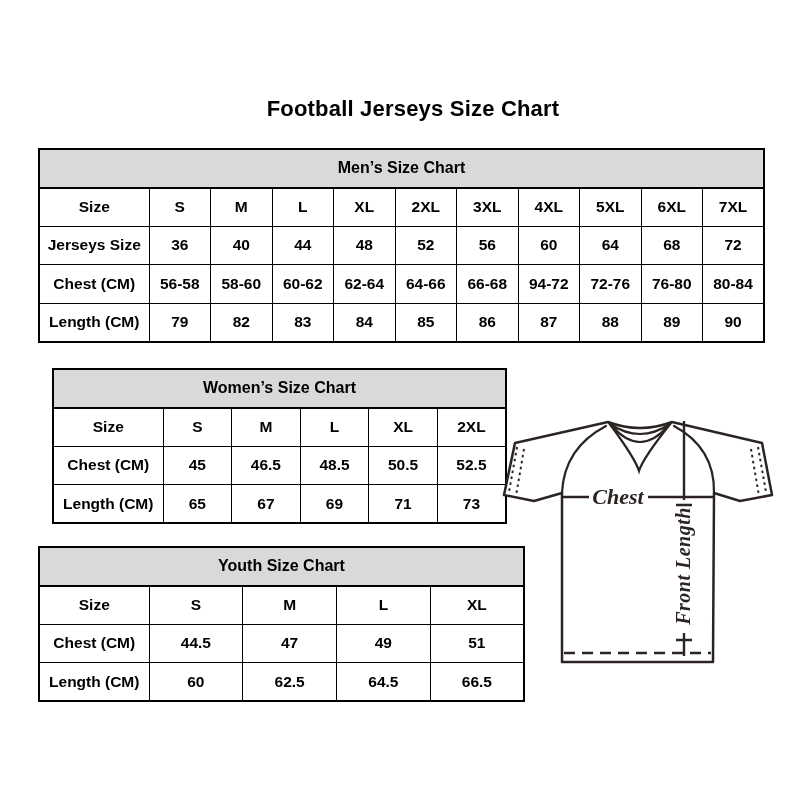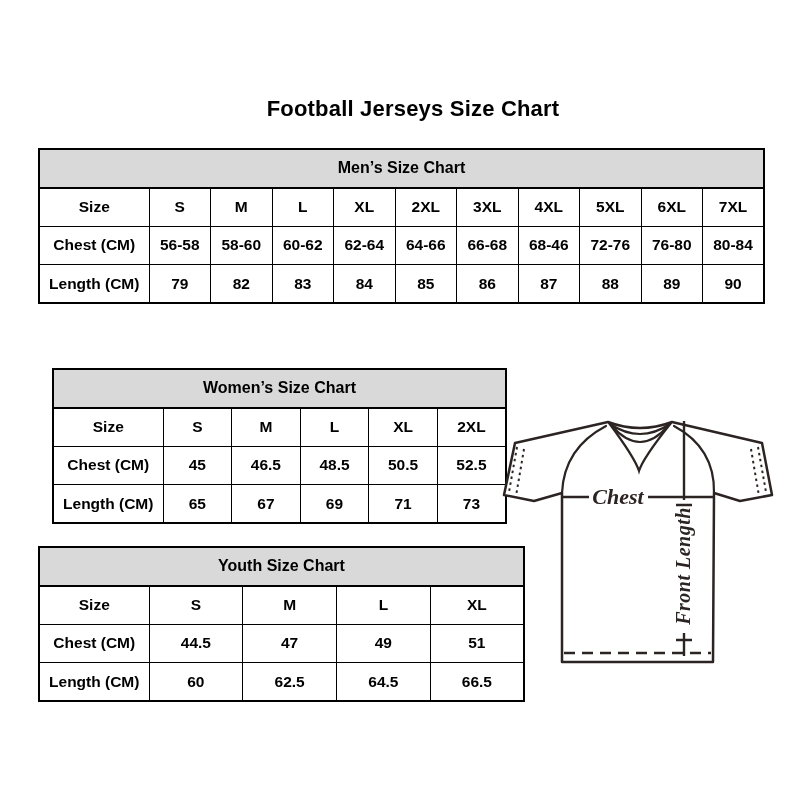--- a/index.html
+++ b/index.html
@@ -131,28 +131,41 @@
           <td>L</td>
           <td>XL</td>
           <td>2XL</td>
           <td>3XL</td>
           <td>4XL</td>
           <td>5XL</td>
           <td>6XL</td>
           <td>7XL</td>
         </tr>
         <tr>
+          <th>Jerseys Size</th>
+          <td>36</td>
+          <td>40</td>
+          <td>44</td>
+          <td>48</td>
+          <td>52</td>
+          <td>56</td>
+          <td>60</td>
+          <td>64</td>
+          <td>68</td>
+          <td>72</td>
+        </tr>
+        <tr>
           <th>Chest (CM)</th>
           <td>56-58</td>
           <td>58-60</td>
           <td>60-62</td>
           <td>62-64</td>
           <td>64-66</td>
           <td>66-68</td>
-          <td>68-46</td>
+          <td>94-72</td>
           <td>72-76</td>
           <td>76-80</td>
           <td>80-84</td>
         </tr>
         <tr>
           <th>Length (CM)</th>
           <td>79</td>
           <td>82</td>
           <td>83</td>
           <td>84</td>

